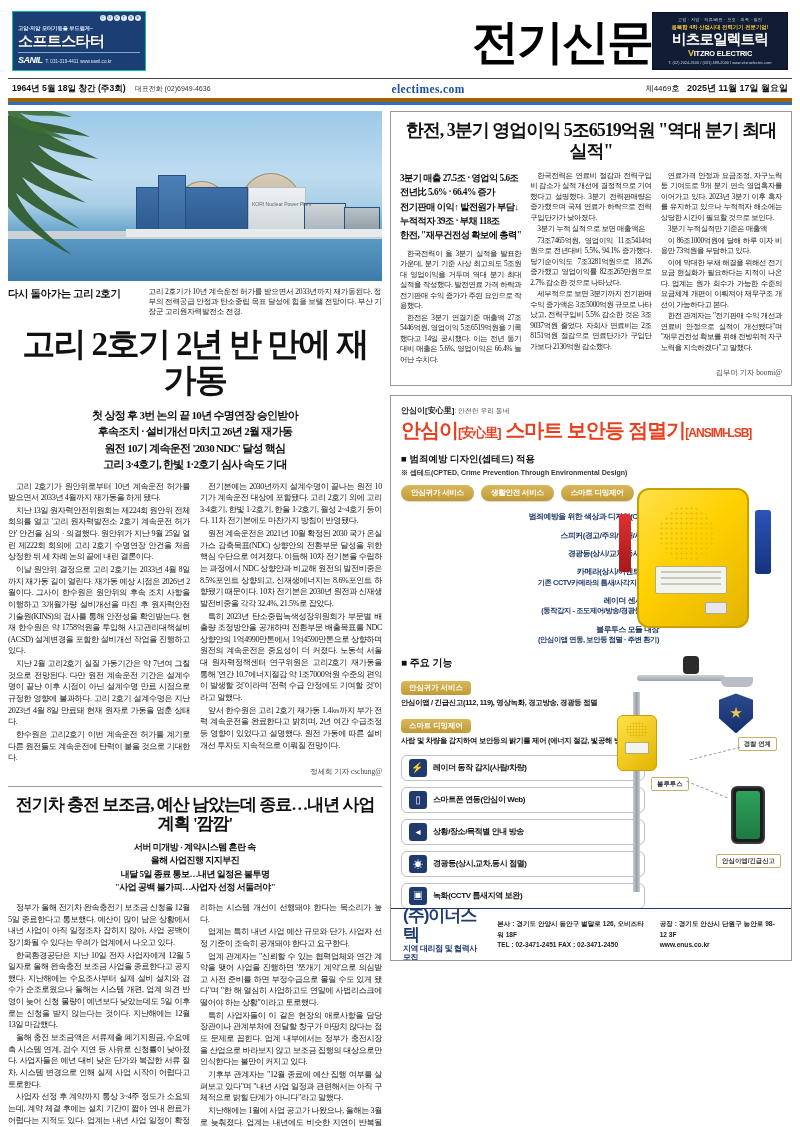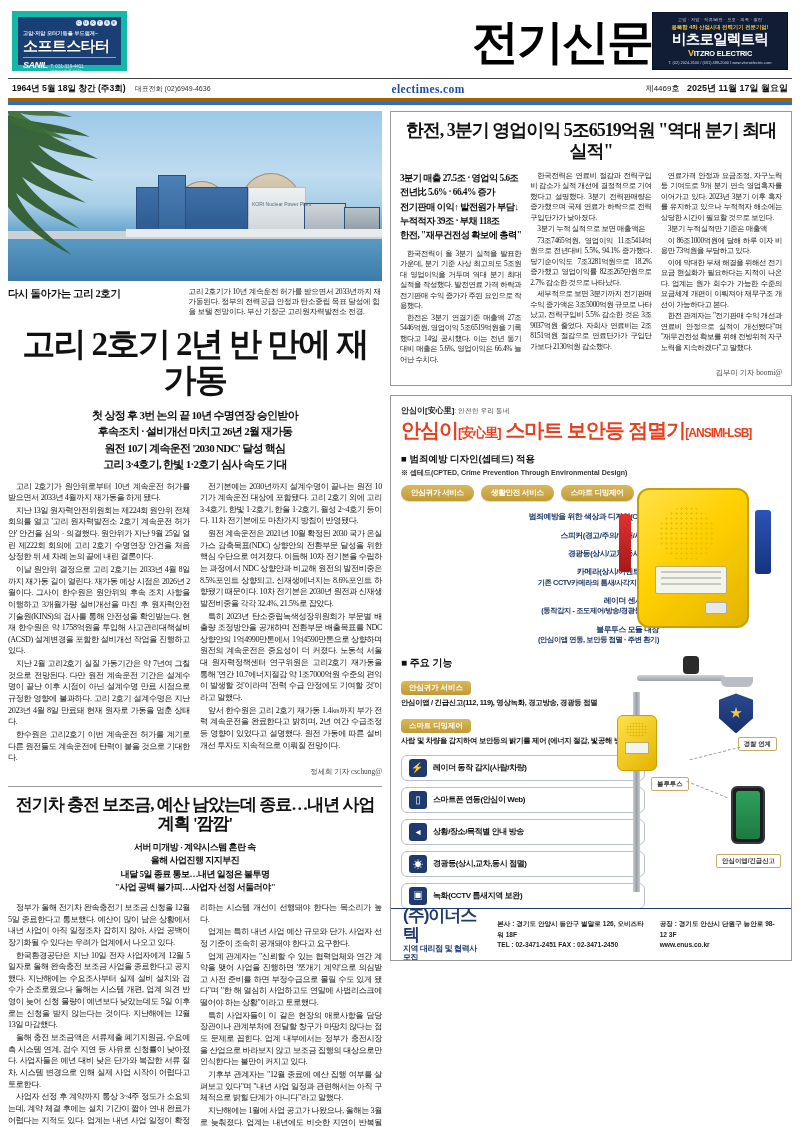--- a/index.html
+++ b/index.html
@@ -20,23 +20,23 @@
   .masthead {
     display: flex;
     align-items: center;
     justify-content: space-between;
     height: 78px;
     padding: 4px 4px 0 4px;
   }
 
   
   .ad-sanil {
-    width: 115px; height: 60px;
+    width: 134px; height: 60px;
     background: #1a3f74;
-    border: 6px solid #14b8a6;
+    border: 1px solid #14b8a6;
     color: #fff;
     position: relative;
     padding: 4px 5px;
     font-family: "Liberation Sans", sans-serif;
   }
   .ad-sanil .certs {
     position: absolute; top: 3px; right: 4px;
     font-size: 4.2px; letter-spacing: .4px; color: #cfd9e8;
   }
   .ad-sanil .certs span {
@@ -126,21 +126,21 @@
   .bld.b2 { left: 150px; width: 28px; height: 58px; background: linear-gradient(180deg,#4d7fb8,#356699); }
   .bld.white { left: 240px; width: 58px; height: 46px; background: linear-gradient(180deg,#eef1f3,#cfd6da); border-color:#b6bfc5; }
   .bld.b3 { left: 296px; width: 42px; height: 30px; background: linear-gradient(180deg,#cfd6da,#a9b3ba); }
   .bld.b4 { left: 336px; width: 36px; height: 26px; background: linear-gradient(180deg,#b8c2c8,#8e9aa2); }
   .koripmark { position:absolute; left: 244px; bottom: 74px; font-size: 5px; color:#5a6b7a; font-family:"Liberation Sans",sans-serif; }
   .quay { position: absolute; left: 118px; right: 0; bottom: 44px; height: 8px; background:#e7ebee; }
   .pine { position: absolute; left: -6px; top: -8px; width: 150px; height: 188px; }
 
   .cap-row { display: flex; gap: 28px; margin-top: 6px; align-items: flex-start; }
   .cap-title { font-size: 10.5px; font-weight: 800; white-space: nowrap; letter-spacing: -.4px; }
-  .cap-body { font-size: 7.6px; line-height: 1.35; color: #222; letter-spacing: -.2px; margin-left: 40px; }
+  .cap-body { font-size: 7.6px; line-height: 1.35; color: #222; letter-spacing: -.2px; }
 
   
   h1.headline {
     font-size: 33px; font-weight: 900; letter-spacing: -1.6px;
     line-height: 1.08; margin: 10px 0 8px; text-align: center;
   }
   .subs { text-align: center; font-size: 11px; font-weight: 800; line-height: 1.5; letter-spacing: -.7px; margin-bottom: 8px; }
 
   .twocol { column-count: 2; column-gap: 10px; column-rule: none; }
   .twocol p, .onecol p {

